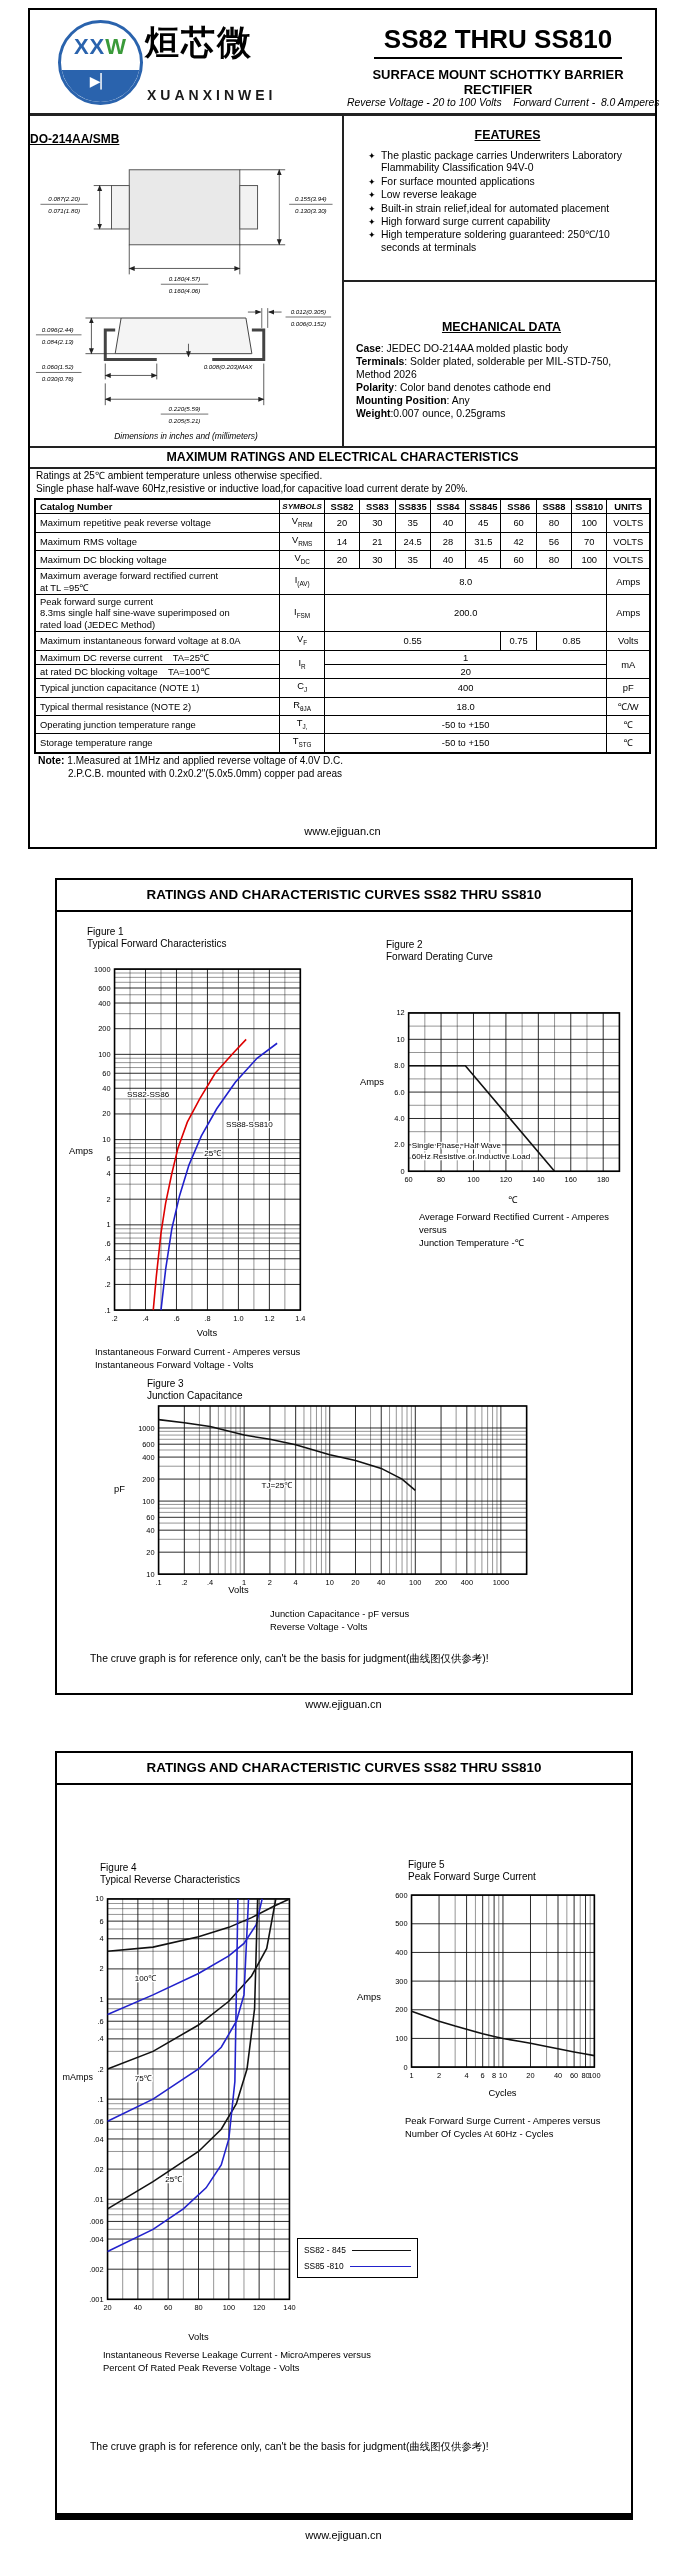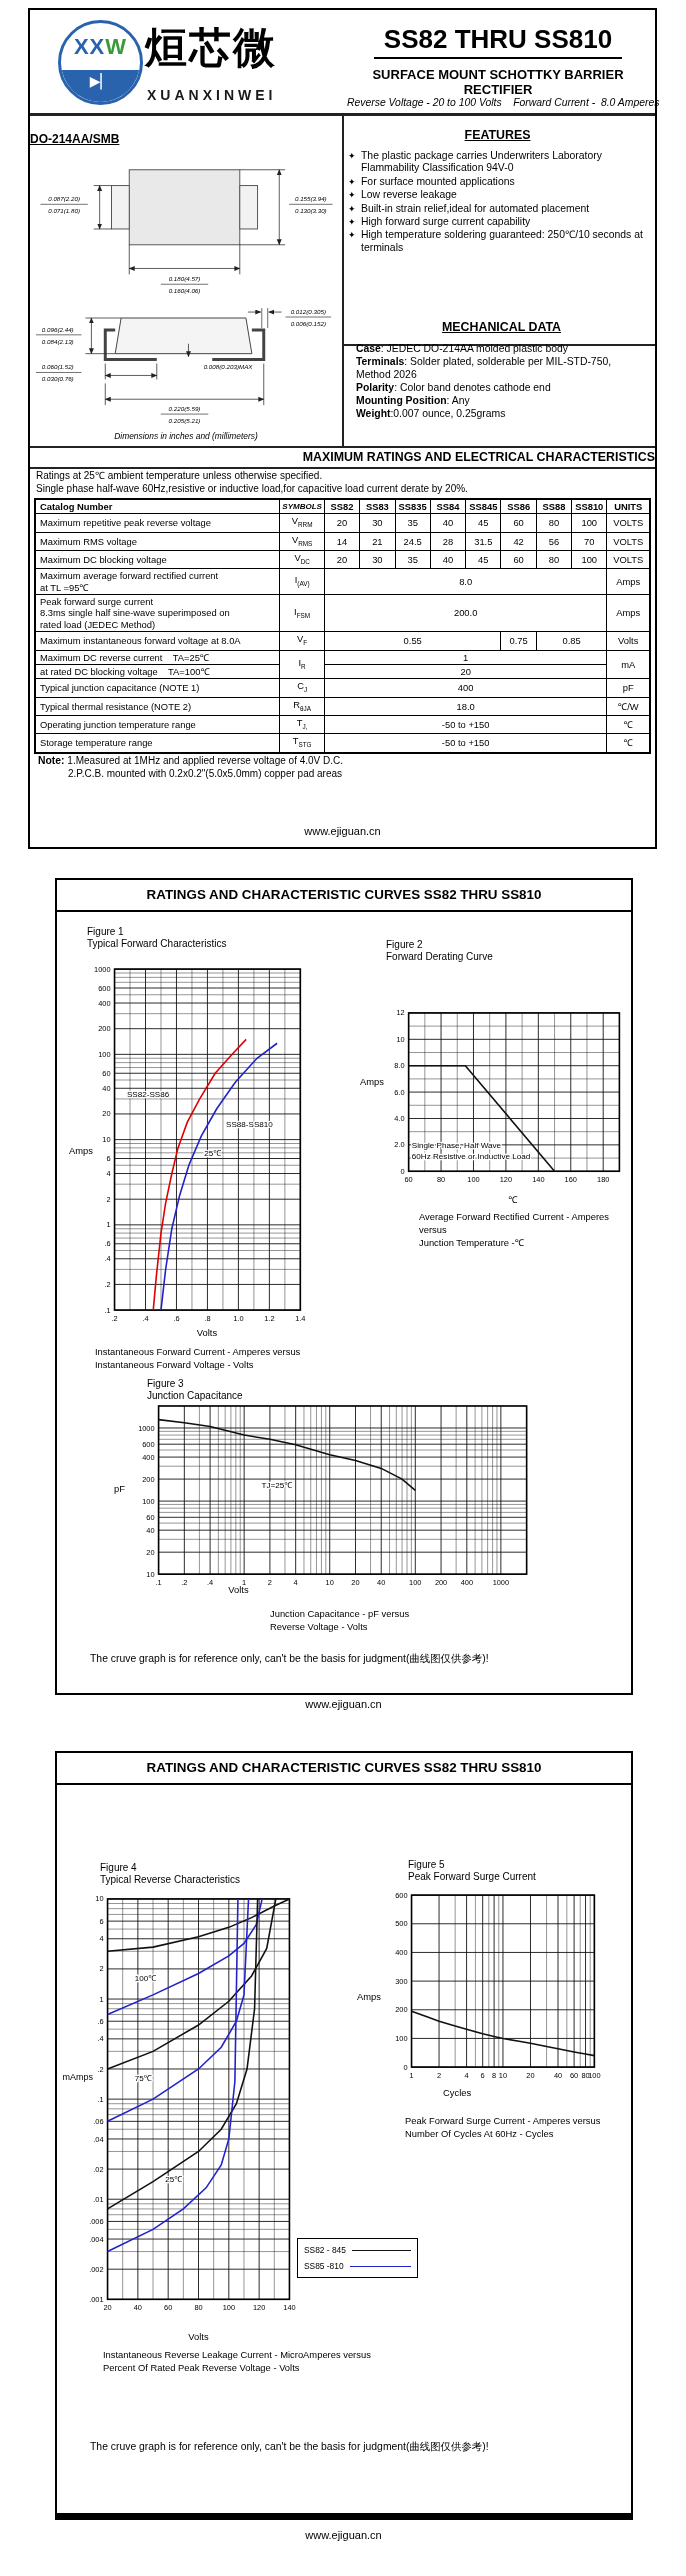--- a/index.html
+++ b/index.html
@@ -9,42 +9,42 @@
   #p1{left:28px;top:8px;width:625px;height:837px}
   #p2{left:55px;top:878px;width:574px;height:813px}
   #p3{left:55px;top:1751px;width:574px;height:760px;border-bottom:7px solid #000}
   .ptitle{height:30px;line-height:30px;text-align:center;font-weight:bold;font-size:13.4px;border-bottom:2px solid #000}
   
   .hdr{position:absolute;top:0;left:0;right:0;height:103px;border-bottom:3px solid #222}
   .logo-circle{position:absolute;left:28px;top:10px;width:79px;height:79px;border:3px solid #2a63ad;border-radius:50%;overflow:hidden;background:#fff}
   .logo-top{height:60%;display:flex;align-items:center;justify-content:center;font-weight:bold;font-size:22px;color:#2a63ad;letter-spacing:1px}
   .logo-top .g{color:#3a9a3a}
   .logo-bot{height:40%;background:#2a63ad;color:#fff;text-align:center;font-size:14px;line-height:22px}
-  .cn{position:absolute;left:115px;top:10px;font-size:42px;font-weight:bold;letter-spacing:2px}
+  .cn{position:absolute;left:115px;top:10px;font-size:34px;font-weight:bold;letter-spacing:2px}
   .en{position:absolute;left:117px;top:77px;font-size:14px;font-weight:bold;letter-spacing:4px;color:#1a1a1a}
   .titleblk{position:absolute;left:317px;top:14px;right:6px;text-align:center}
   .bigtitle{display:inline-block;font-size:26px;font-weight:bold;border-bottom:2px solid #000;padding:0 10px 2px}
   .subtitle{font-size:13px;font-weight:bold;margin-top:8px}
   .ratline{font-size:10.4px;font-style:italic;white-space:pre}
   
   .p1cols{position:absolute;top:106px;left:0;right:0;height:330px;display:flex}
   .lcell{width:312px;border-right:2px solid #222;position:relative}
   .rcell{flex:1;position:relative}
   .uh{font-weight:bold;text-decoration:underline}
   .pkghead{position:absolute;top:16px;left:0;right:0;font-size:12px}
   .pkgcap{position:absolute;top:315px;left:0;right:0;text-align:center;font-size:8.4px;font-style:italic}
-  .feat{position:absolute;top:0;left:0;right:0;height:230px;border-bottom:2px solid #222;padding:8px 8px 0 4px;box-sizing:border-box}
+  .feat{position:absolute;top:0;left:0;right:0;height:166px;border-bottom:2px solid #222;padding:8px 8px 0 24px;box-sizing:border-box}
   .feat h3,.mech h3{margin:4px 0 8px;text-align:center;font-size:12.4px}
   .feat ul{margin:0;padding:0;list-style:none}
   .feat li{position:relative;padding-left:13px;font-size:10.4px;line-height:12.4px;margin-bottom:1px}
   .blt{position:absolute;left:0;top:0;font-size:9px}
   .mech{position:absolute;top:194px;left:0;right:0;bottom:0;padding:6px 8px 0 12px;box-sizing:border-box}
   .mech .mrow{font-size:10.4px;line-height:13px}
   
-  .maxbar{position:absolute;top:436px;left:0;right:0;height:19px;line-height:19px;border-top:2px solid #222;border-bottom:2px solid #222;text-align:right;font-weight:bold;font-size:12.4px}
+  .maxbar{position:absolute;top:436px;left:0;right:0;height:19px;line-height:19px;border-top:2px solid #222;border-bottom:2px solid #222;text-align:center;font-weight:bold;font-size:12.4px}
   .conds{position:absolute;top:459px;left:6px;right:6px;font-size:10px;line-height:13px}
   table{position:absolute;top:488px;left:4px;right:4px;width:617px;border-collapse:collapse;border:2px solid #000}
   th,td{border:1px solid #000;font-size:9.4px;padding:1px 2px;text-align:center;vertical-align:middle;line-height:11.4px}
   th{font-size:9.4px}
   th.desc,td.desc{text-align:left;padding-left:4px;white-space:pre-wrap}
   th.symh{font-style:italic;font-size:8px}
   sub{font-size:6.4px}
   .noteblk{position:absolute;top:744px;left:8px;font-size:10px;line-height:13px}
   .noteblk b{font-size:10.4px}
   .note2{padding-left:30px}
@@ -720,21 +720,21 @@
       <text x="36" y="192.6" text-anchor="end" font-size="7.5">0</text>
       <text x="36" y="163.6" text-anchor="end" font-size="7.5">100</text>
       <text x="36" y="134.6" text-anchor="end" font-size="7.5">200</text>
       <text x="36" y="105.6" text-anchor="end" font-size="7.5">300</text>
       <text x="36" y="76.6" text-anchor="end" font-size="7.5">400</text>
       <text x="36" y="47.6" text-anchor="end" font-size="7.5">500</text>
       <text x="36" y="18.6" text-anchor="end" font-size="7.5">600</text>
       <path d="M40.00,133.45 L56.29,139.25 L67.85,143.60 L84.13,148.53 L95.69,151.72 L111.98,156.36 L123.54,158.97 L132.50,161.00 L148.79,163.90 L160.35,165.93 L176.63,169.12 L188.19,171.44 L204.48,174.63 L216.04,176.66 L225.00,178.40" fill="none" stroke="#111111" stroke-width="1.6"></path>
     </svg>
   <div class="ab axu" style="left:300px;top:238px;width:30px">Amps</div>
-  <div class="ab axu" style="left:386px;top:334px;width:119px;">Cycles</div>
+  <div class="ab axu" style="left:386px;top:334px;width:119px;text-align:center">Cycles</div>
   <div class="ab figcap" style="left:348px;top:361px">
     <div>Peak  Forward Surge Current - Amperes versus</div>
     <div>Number Of Cycles At 60Hz - Cycles</div>
   </div>
 
   <div class="ab disc" style="left:33px;top:687px">The cruve graph is for reference only, can't be the basis for judgment(曲线图仅供参考)!</div>
 </div>
 <div class="ab urlline" style="left:0;right:0;top:2529px">www.ejiguan.cn</div>
 
 

